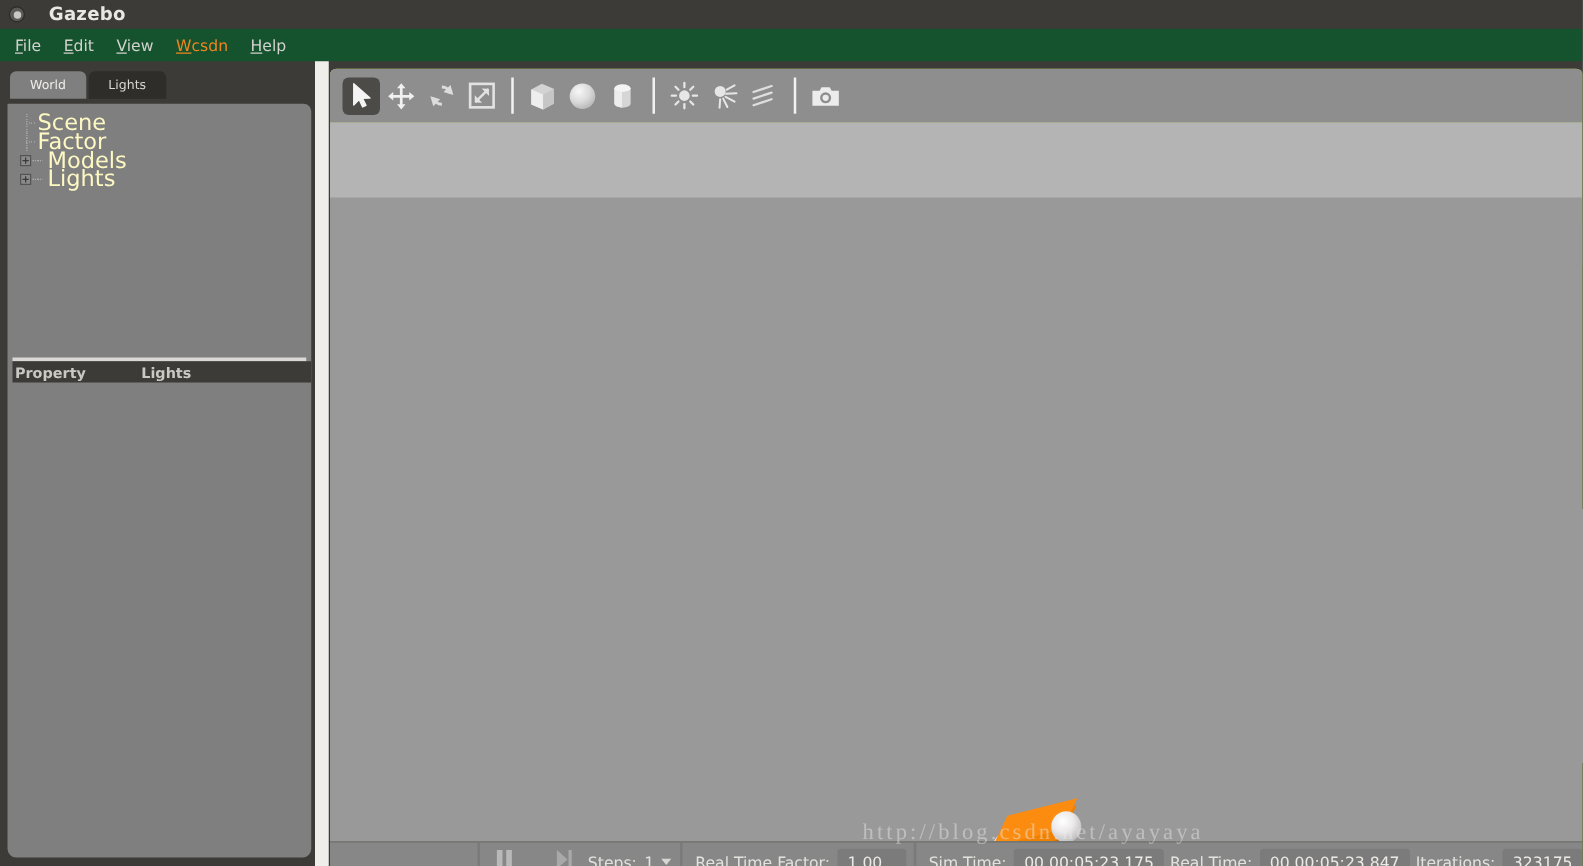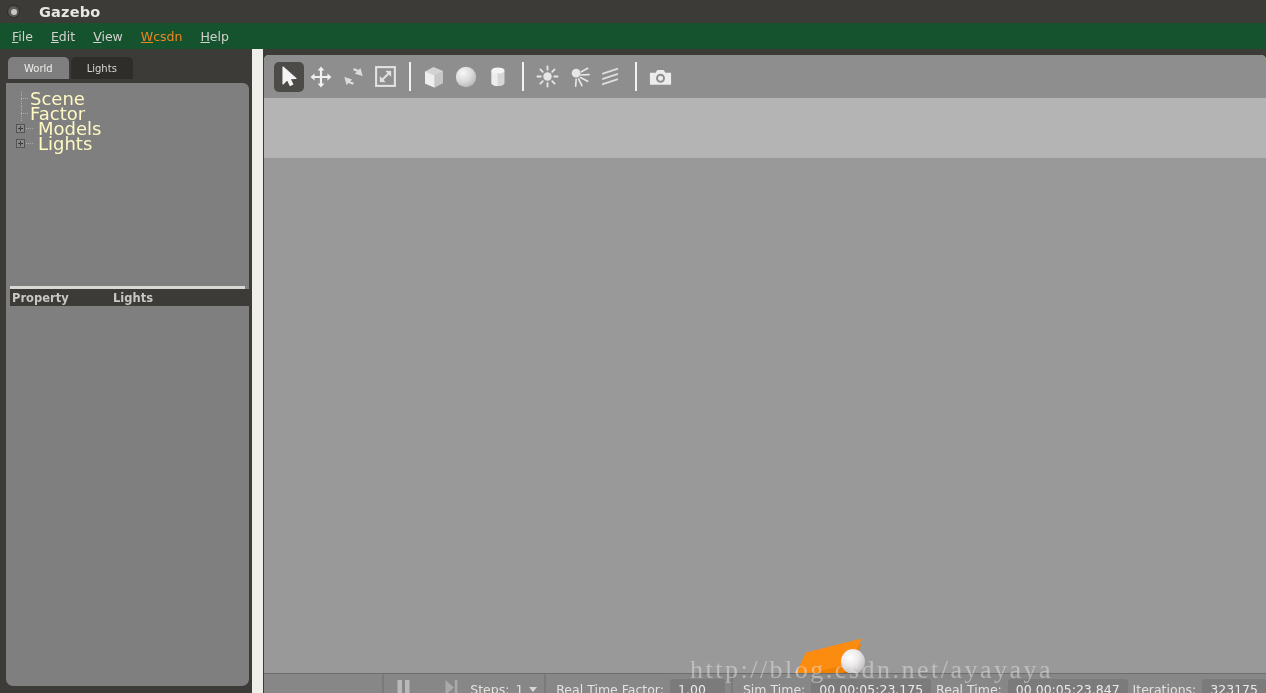--- a/index.html
+++ b/index.html
@@ -199,21 +199,21 @@
   }
   .steps-box{ display:flex; align-items:center; color:#e3e2de; font-size:12.5px; }
   .chev{
     width:0;height:0;border-left:4.5px solid transparent;border-right:4.5px solid transparent;
     border-top:5px solid #d8d7d3; margin-left:6px;
   }
 
   
   .watermark{
     position:absolute; left:690px; top:655px; width:576px; height:38px;
-    color:rgba(236,236,236,.45); font-size:26px;
+    color:rgba(236,236,236,.45); font-size:18px;
     font-family:"Liberation Serif", serif; letter-spacing:2.5px;
     white-space:nowrap; pointer-events:none; z-index:40;
   }
 </style>
 </head>
 <body>
 
 <div id="app">
 
   <div class="titlebar">

